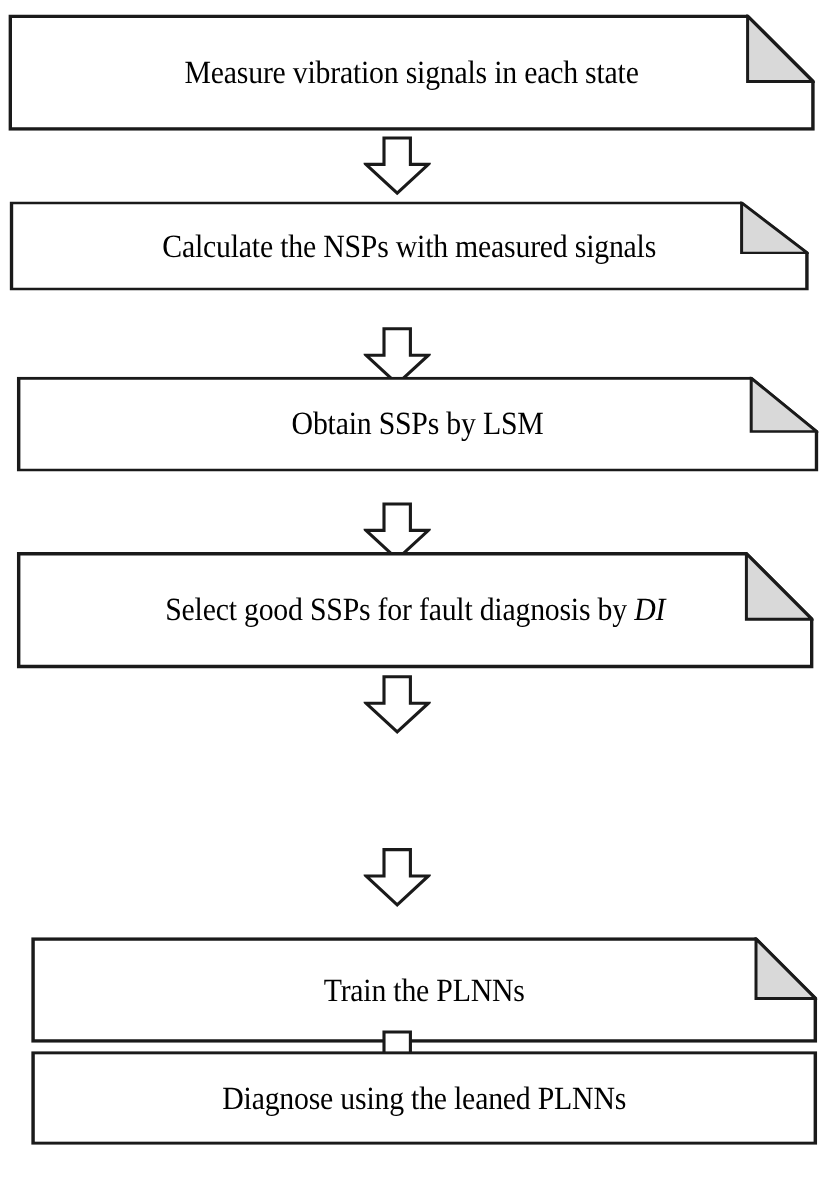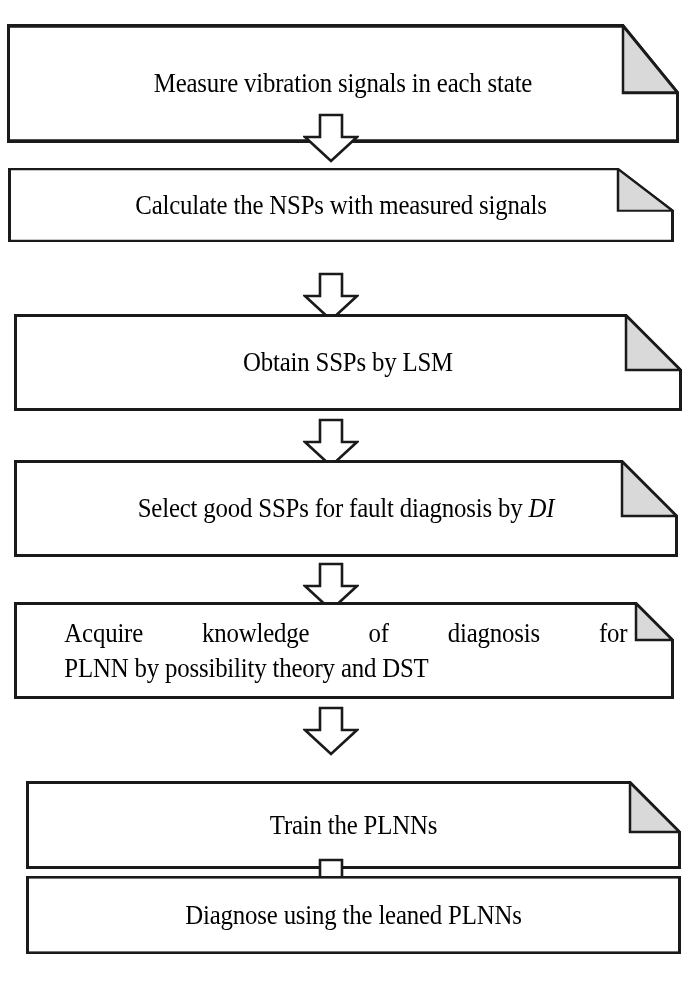--- a/index.html
+++ b/index.html
@@ -90,21 +90,21 @@
     display: block;
     width: 100%;
     height: 100%;
   }
 </style>
 </head>
 <body>
 
 <div id="chart">
 
-  <div class="flow-node" style="left:7px; top:24px; width:672px; height:119px;">
+  <div class="flow-node" style="left:7px; top:12px; width:672px; height:97px;">
     <svg class="node-svg" viewBox="0 0 672 97" preserveAspectRatio="none">
       <polygon points="1.5,1.5 616,1.5 670.5,56 670.5,95.5 1.5,95.5" fill="#ffffff" stroke="#1a1a1a" stroke-width="3"></polygon>
       <polygon points="616,1.5 670.5,56 616,56" fill="#d9d9d9" stroke="#1a1a1a" stroke-width="2.5"></polygon>
     </svg>
     <div class="node-text center-line">
       <span class="line">Measure vibration signals in each state</span>
     </div>
   </div>
 
   <div class="flow-arrow" style="left:303px; top:113px; width:56px; height:50px;">
@@ -122,21 +122,21 @@
       <span class="line">Calculate the NSPs with measured signals</span>
     </div>
   </div>
 
   <div class="flow-arrow" style="left:303px; top:272px; width:56px; height:50px;">
     <svg viewBox="0 0 56 50" preserveAspectRatio="none">
       <polygon points="17,2 39,2 39,24 54,24 28,48 2,24 17,24" fill="#ffffff" stroke="#1a1a1a" stroke-width="2.6" stroke-linejoin="miter"></polygon>
     </svg>
   </div>
 
-  <div class="flow-node" style="left:14px; top:314px; width:668px; height:97px;padding-left:42px;">
+  <div class="flow-node" style="left:14px; top:314px; width:668px; height:79px;padding-left:42px;">
     <svg class="node-svg" viewBox="0 0 668 97" preserveAspectRatio="none">
       <polygon points="1.5,1.5 612,1.5 666.5,56 666.5,95.5 1.5,95.5" fill="#ffffff" stroke="#1a1a1a" stroke-width="3"></polygon>
       <polygon points="612,1.5 666.5,56 612,56" fill="#d9d9d9" stroke="#1a1a1a" stroke-width="2.5"></polygon>
     </svg>
     <div class="node-text center-line">
       <span class="line">Obtain SSPs by LSM</span>
     </div>
   </div>
 
   <div class="flow-arrow" style="left:303px; top:418px; width:56px; height:50px;">
@@ -154,30 +154,20 @@
       <span class="line"><span>Select good SSPs for fault diagnosis by </span><em class="var">DI</em></span>
     </div>
   </div>
 
   <div class="flow-arrow" style="left:303px; top:562px; width:56px; height:50px;">
     <svg viewBox="0 0 56 50" preserveAspectRatio="none">
       <polygon points="17,2 39,2 39,24 54,24 28,48 2,24 17,24" fill="#ffffff" stroke="#1a1a1a" stroke-width="2.6" stroke-linejoin="miter"></polygon>
     </svg>
   </div>
 
-  <div class="flow-node" style="left:14px; top:602px; width:660px; height:97px;">
-    <svg class="node-svg" viewBox="0 0 660 97" preserveAspectRatio="none">
-      <polygon points="1.5,1.5 622,1.5 658.5,38 658.5,95.5 1.5,95.5" fill="#ffffff" stroke="#1a1a1a" stroke-width="3"></polygon>
-      <polygon points="622,1.5 658.5,38 622,38" fill="#d9d9d9" stroke="#1a1a1a" stroke-width="2.5"></polygon>
-    </svg>
-    <div class="node-text two-line">
-      <span class="line justified">Acquire knowledge of diagnosis for</span>
-      <span class="line left">PLNN by possibility theory and DST</span>
-    </div>
-  </div>
 
   <div class="flow-arrow" style="left:303px; top:706px; width:56px; height:50px;">
     <svg viewBox="0 0 56 50" preserveAspectRatio="none">
       <polygon points="17,2 39,2 39,24 54,24 28,48 2,24 17,24" fill="#ffffff" stroke="#1a1a1a" stroke-width="2.6" stroke-linejoin="miter"></polygon>
     </svg>
   </div>
 
   <div class="flow-node" style="left:26px; top:764px; width:655px; height:88px;margin-top:17px;">
     <svg class="node-svg" viewBox="0 0 655 88" preserveAspectRatio="none">
       <polygon points="1.5,1.5 604,1.5 653.5,51 653.5,86.5 1.5,86.5" fill="#ffffff" stroke="#1a1a1a" stroke-width="3"></polygon>

